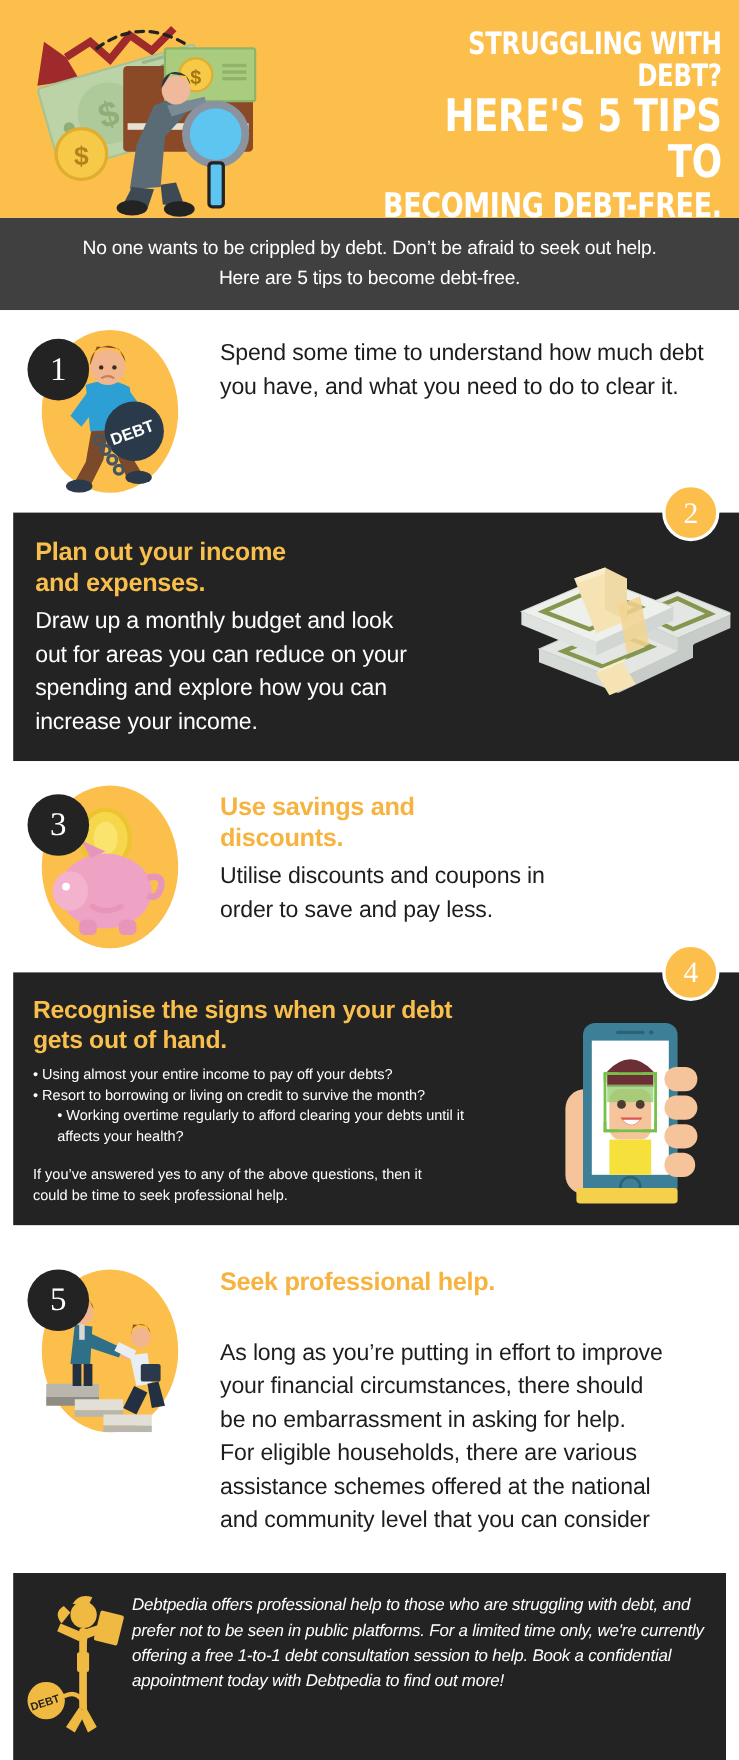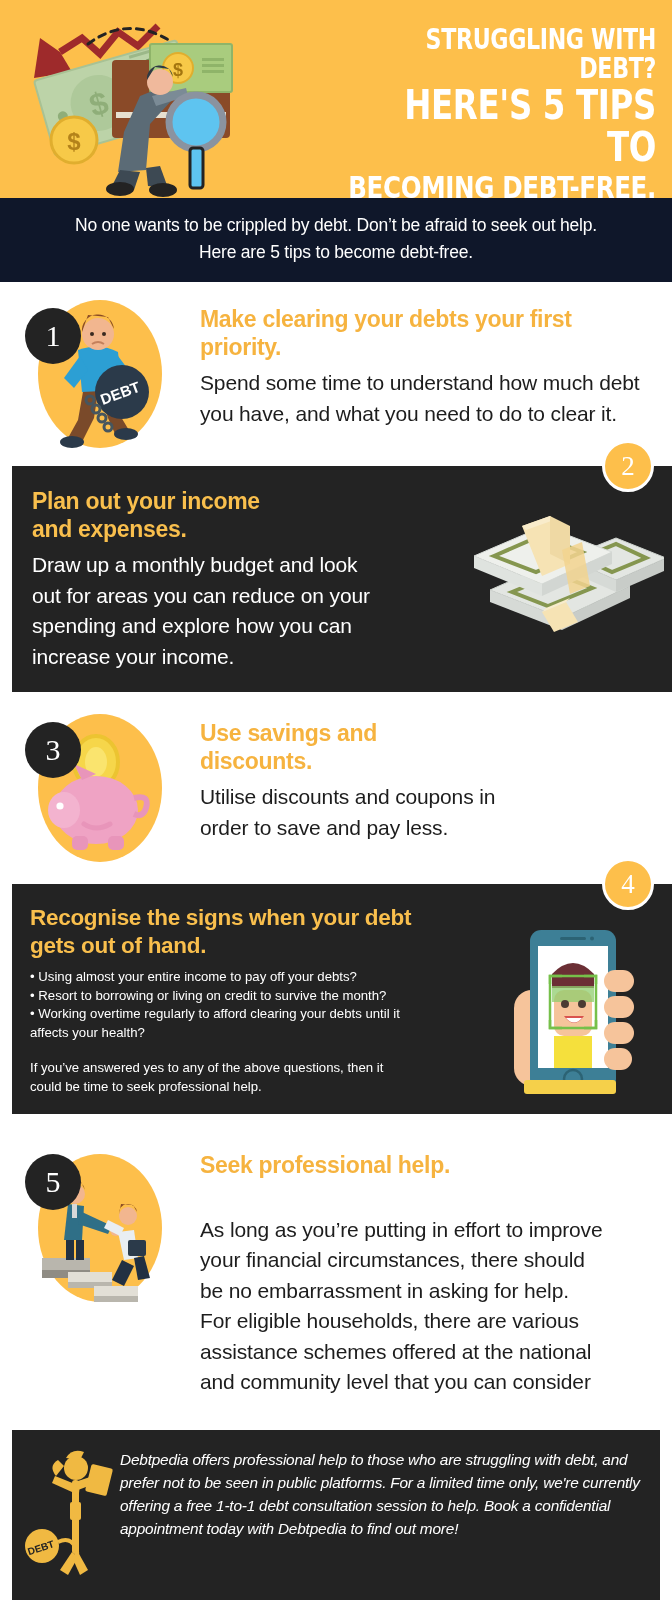--- a/index.html
+++ b/index.html
@@ -40,21 +40,21 @@
     font-weight: bold;
     letter-spacing: -0.4px;
     line-height: 1.02;
   }
   .header-title .l1 { display:block; font-size: 28px; transform: scaleX(0.88); transform-origin: right center; }
   .header-title .l2 { display:block; font-size: 41px; transform: scaleX(0.88); transform-origin: right center; margin-top:2px; }
   .header-title .l3 { display:block; font-size: 31px; transform: scaleX(0.88); transform-origin: right center; margin-top:3px;}
 
   
   .subtitle-bar {
-    background: #0f172a;
+    background: #404040;
     color: #ffffff;
     padding: 14px 22px 16px;
     text-align: center;
     font-size: 17.5px;
     line-height: 1.55;
     letter-spacing: -0.2px;
   }
   .subtitle-bar .s1 { display:block; }
   .subtitle-bar .s2 { display:block; }
 
@@ -142,21 +142,21 @@
   
   .dark-inner { display: flex; padding: 22px 20px 20px 20px; }
   .dark-text { flex: 1; }
   .dark-art { width: 208px; flex: 0 0 208px; position: relative; }
 
   
   .tip4 .dark-inner { padding: 20px 16px 18px 18px; display:block; }
   .tip4 .tip-title { font-size: 22.5px; line-height: 1.24; max-width: 420px; }
   .bullets { font-size: 13.2px; line-height: 1.42; color: #fff; margin-top: 8px; max-width: 405px; }
   .bullets div { white-space: nowrap; }
-  .bullets div.wrap { white-space: normal; }
+  .bullets div.wrap { white-space: normal; margin-left: 22px; }
   .followup { font-size: 13.2px; line-height: 1.42; color:#fff; margin-top: 16px; max-width: 355px; }
   .tip4-art { position: absolute; right: 26px; top: 28px; width: 150px; height: 190px; }
 
   
   .cta {
     margin: 22px 12px 0 12px;
     background: #232323;
     display: flex;
     padding: 16px 18px 20px 10px;
     position: relative;
@@ -303,21 +303,20 @@
         <g fill="none" stroke="#46565f" stroke-width="3">
           <circle cx="52" cy="100" r="4"></circle>
             <circle cx="58" cy="109" r="4"></circle>
             <circle cx="64" cy="118" r="4"></circle>
             <circle cx="70" cy="127" r="4"></circle>
         </g>
       </svg>
     </div>
   </div>
   <div class="tip-text">
-    <div class="tip-title">Make clearing your debts your first priority.</div>
     <div class="tip-body">Spend some time to understand how much debt you have, and what you need to do to clear it.</div>
   </div>
 </div>
 
 <div class="tip tip-dark" style="margin-top:8px;">
   <div class="num-badge-orange">2</div>
   <div class="dark-inner">
     <div class="dark-text">
       <div class="tip-title" style="max-width:250px;">Plan out your income and expenses.</div>
       <div class="tip-body" style="max-width:350px;">Draw up a monthly budget and look out for areas you can reduce on your spending and explore how you can increase your income.</div>

